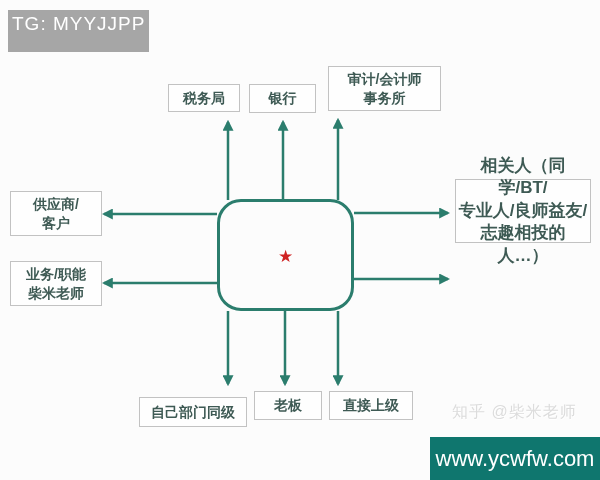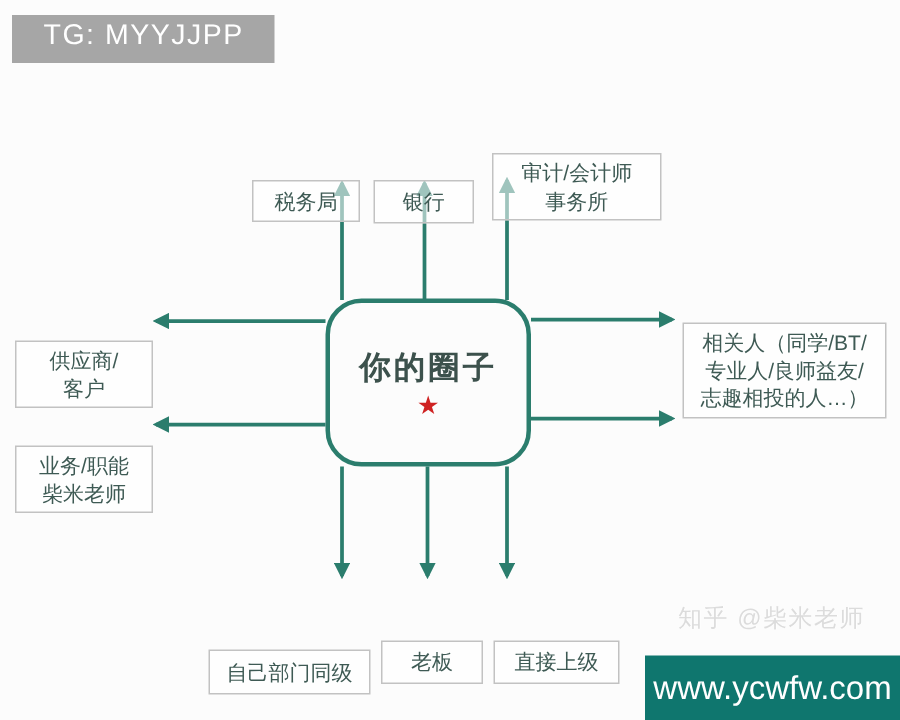--- a/index.html
+++ b/index.html
@@ -10,30 +10,29 @@
   }
   .stage { position:absolute; inset:0; }
 
   
   .node {
     position:absolute; box-sizing:border-box;
     border:1px solid var(--node-border,#c2c2c2);
     background:rgba(255,255,255,.55);
     color:var(--node-text,#3e5a54);
     display:flex; align-items:center; justify-content:center;
-    text-align:center; font-weight:normal; font-size:14px; line-height:1.32;
+    text-align:center; font-weight:bold; font-size:14px; line-height:1.32;
     white-space:pre-line;
-    margin-top:36px;
   }
   .pos-1  { left:168px; top:84px;  width:72px;  height:28px; }
   .pos-2  { left:249px; top:84px;  width:67px;  height:29px; }
   .pos-3  { left:328px; top:66px;  width:113px; height:45px; }
   .pos-4  { left:10px;  top:191px; width:92px;  height:45px; }
   .pos-5  { left:10px;  top:261px; width:92px;  height:45px; }
-  .pos-6  { left:455px; top:179px; width:136px; height:64px; font-size:14px;text-align:center; }
+  .pos-6  { left:455px; top:179px; width:136px; height:64px; font-size:17px;text-align:center; }
   .pos-7  { left:455px; top:257px; width:106px; height:45px; }
   .pos-8  { left:139px; top:397px; width:108px; height:30px; }
   .pos-9  { left:254px; top:391px; width:68px;  height:29px; }
   .pos-10 { left:329px; top:391px; width:84px;  height:29px; }
 
   
   .center-node {
     position:absolute; left:217px; top:199px; width:137px; height:112px;
     box-sizing:border-box;
     border:3px solid var(--center-border,#2b7d6d); border-radius:24px;
@@ -45,23 +44,23 @@
   }
   .center-star { color:var(--star,#cf2222); font-size:17px; margin-top:3px; line-height:1; }
 
   
   svg.arrows { position:absolute; left:0; top:0; pointer-events:none; }
   svg.arrows line { stroke:var(--arrow,#2b7d6d); stroke-width:2.5; }
   #ah path { fill:var(--arrow,#2b7d6d); }
 
   
   .top-banner {
-    position:absolute; left:8px; top:10px; height:32px;
+    position:absolute; left:8px; top:10px; height:42px;
     background:var(--banner-bg,#a6a6a6); color:var(--banner-text,#fff);
-    font-size:19px; line-height:28px; padding:0 21px; letter-spacing:1px;
+    font-size:19px; line-height:28px; padding:0 4px; letter-spacing:1px;
   }
   .bottom-banner {
     position:absolute; right:0; bottom:0; width:170px; height:43px;
     background:#0f766e; color:var(--banner-text,#fff);
     display:flex; align-items:center; justify-content:center; font-size:22px;
   }
   .credit-watermark {
     position:absolute; left:452px; top:402px;
     color:var(--watermark,#dcdcdc); font-size:16px; font-weight:normal;
     letter-spacing:1px;
@@ -100,21 +99,20 @@
   <div class="node pos-5">业务/职能
 柴米老师</div>
   <div class="node pos-6">相关人（同学/BT/
 专业人/良师益友/
 志趣相投的人…）</div>
   <div class="node pos-8">自己部门同级</div>
   <div class="node pos-9">老板</div>
   <div class="node pos-10">直接上级</div>
 
   <div class="center-node">
-    <span class="center-label">你的圈子</span>
     <span class="center-star">★</span>
   </div>
 
   <div class="top-banner">TG: MYYJJPP</div>
   <div class="credit-watermark">知乎 @柴米老师</div>
   <div class="bottom-banner">www.ycwfw.com</div>
 
 </div>
 
 </body></html>

